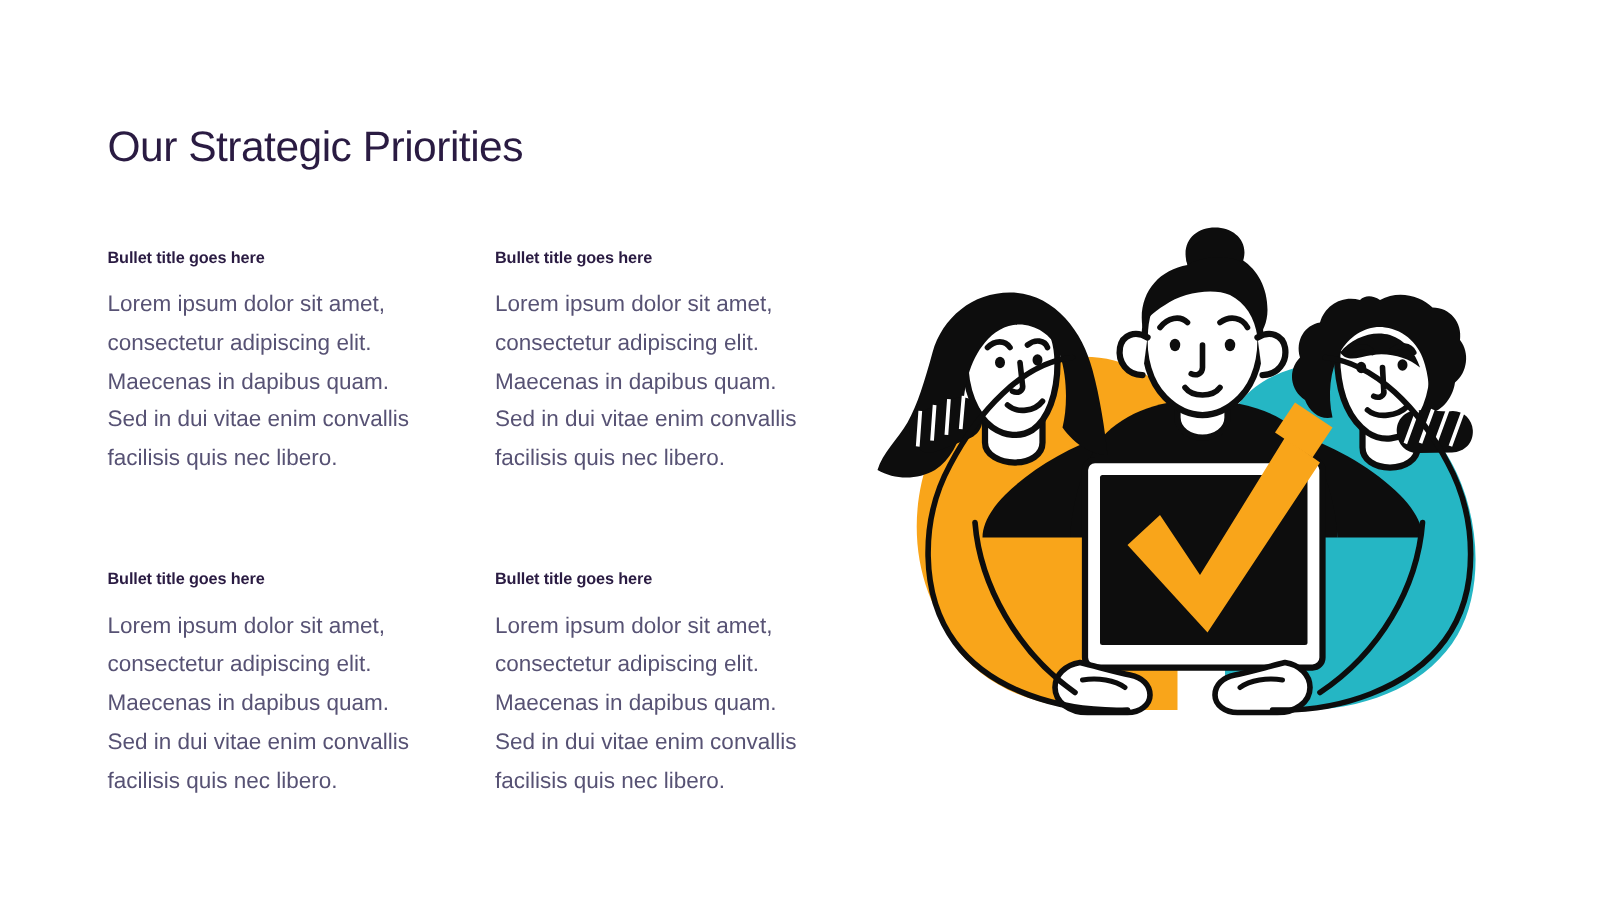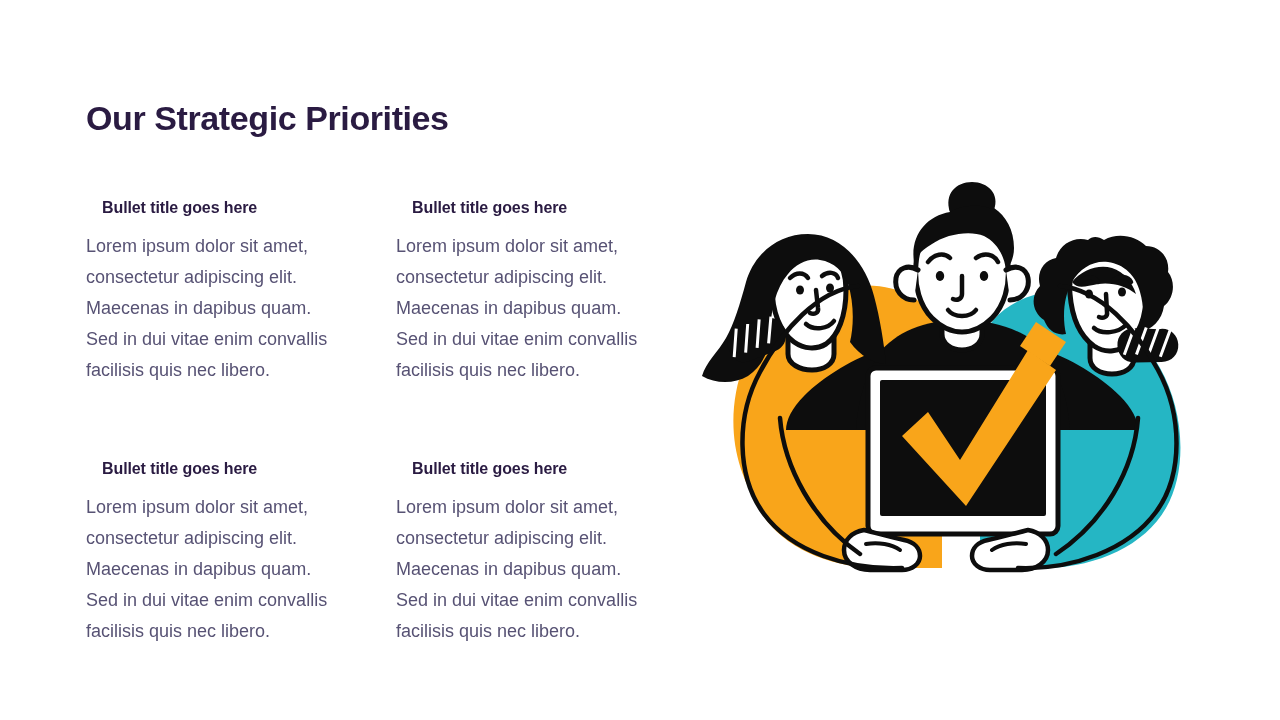--- a/index.html
+++ b/index.html
@@ -22,21 +22,21 @@
     height: 720px;
     background: #ffffff;
   }
 
   
   .slide-title {
     position: absolute;
     left: 86px;
     top: 76px;
     font-size: 34px;
-    font-weight: 700;
+    font-weight: 400;
     letter-spacing: -0.4px;
     color: #2a1b42;
     line-height: 1.15;
     white-space: nowrap;
   }
 
   
   .bullet-grid {
     position: absolute;
     left: 86px;
@@ -45,25 +45,25 @@
     display: grid;
     grid-template-columns: 310px 270px;
     grid-template-rows: auto auto;
     row-gap: 73px;
     column-gap: 0px;
   }
   .bullet-item {
     width: 262px;
   }
   .bullet-title {
-    font-size: 16px;
+    font-size: 13px;
     font-weight: 700;
     color: #2a1b42;
     letter-spacing: -0.1px;
-    margin: 0 0 14px 16px;
+    margin: 0 0 14px 0;
     line-height: 1.2;
   }
   .bullet-body {
     font-size: 18px;
     font-weight: 400;
     color: #575274;
     line-height: 1.72;
     margin: 0;
   }
 

